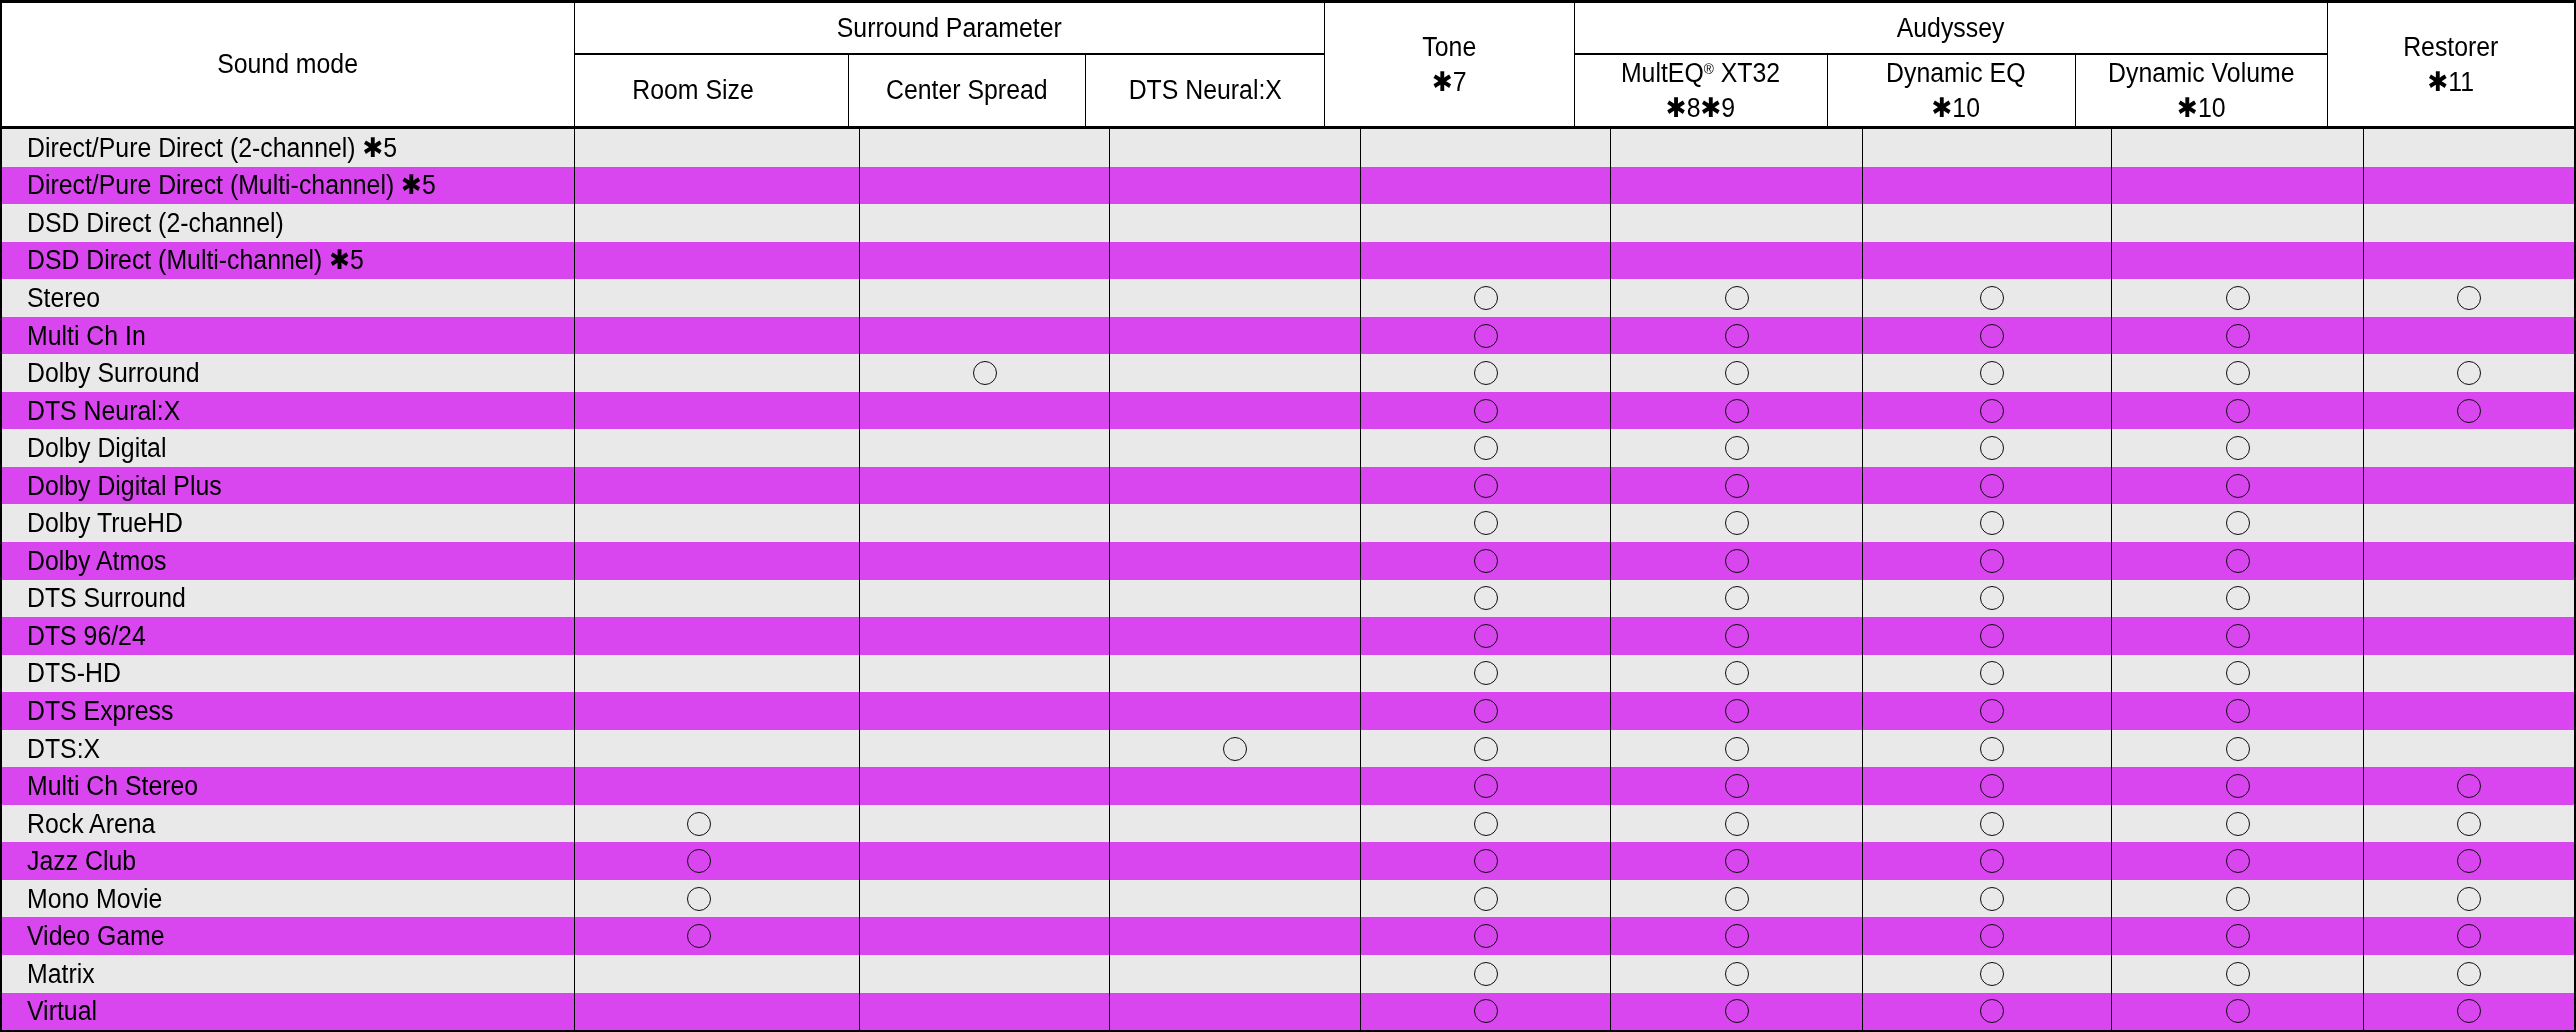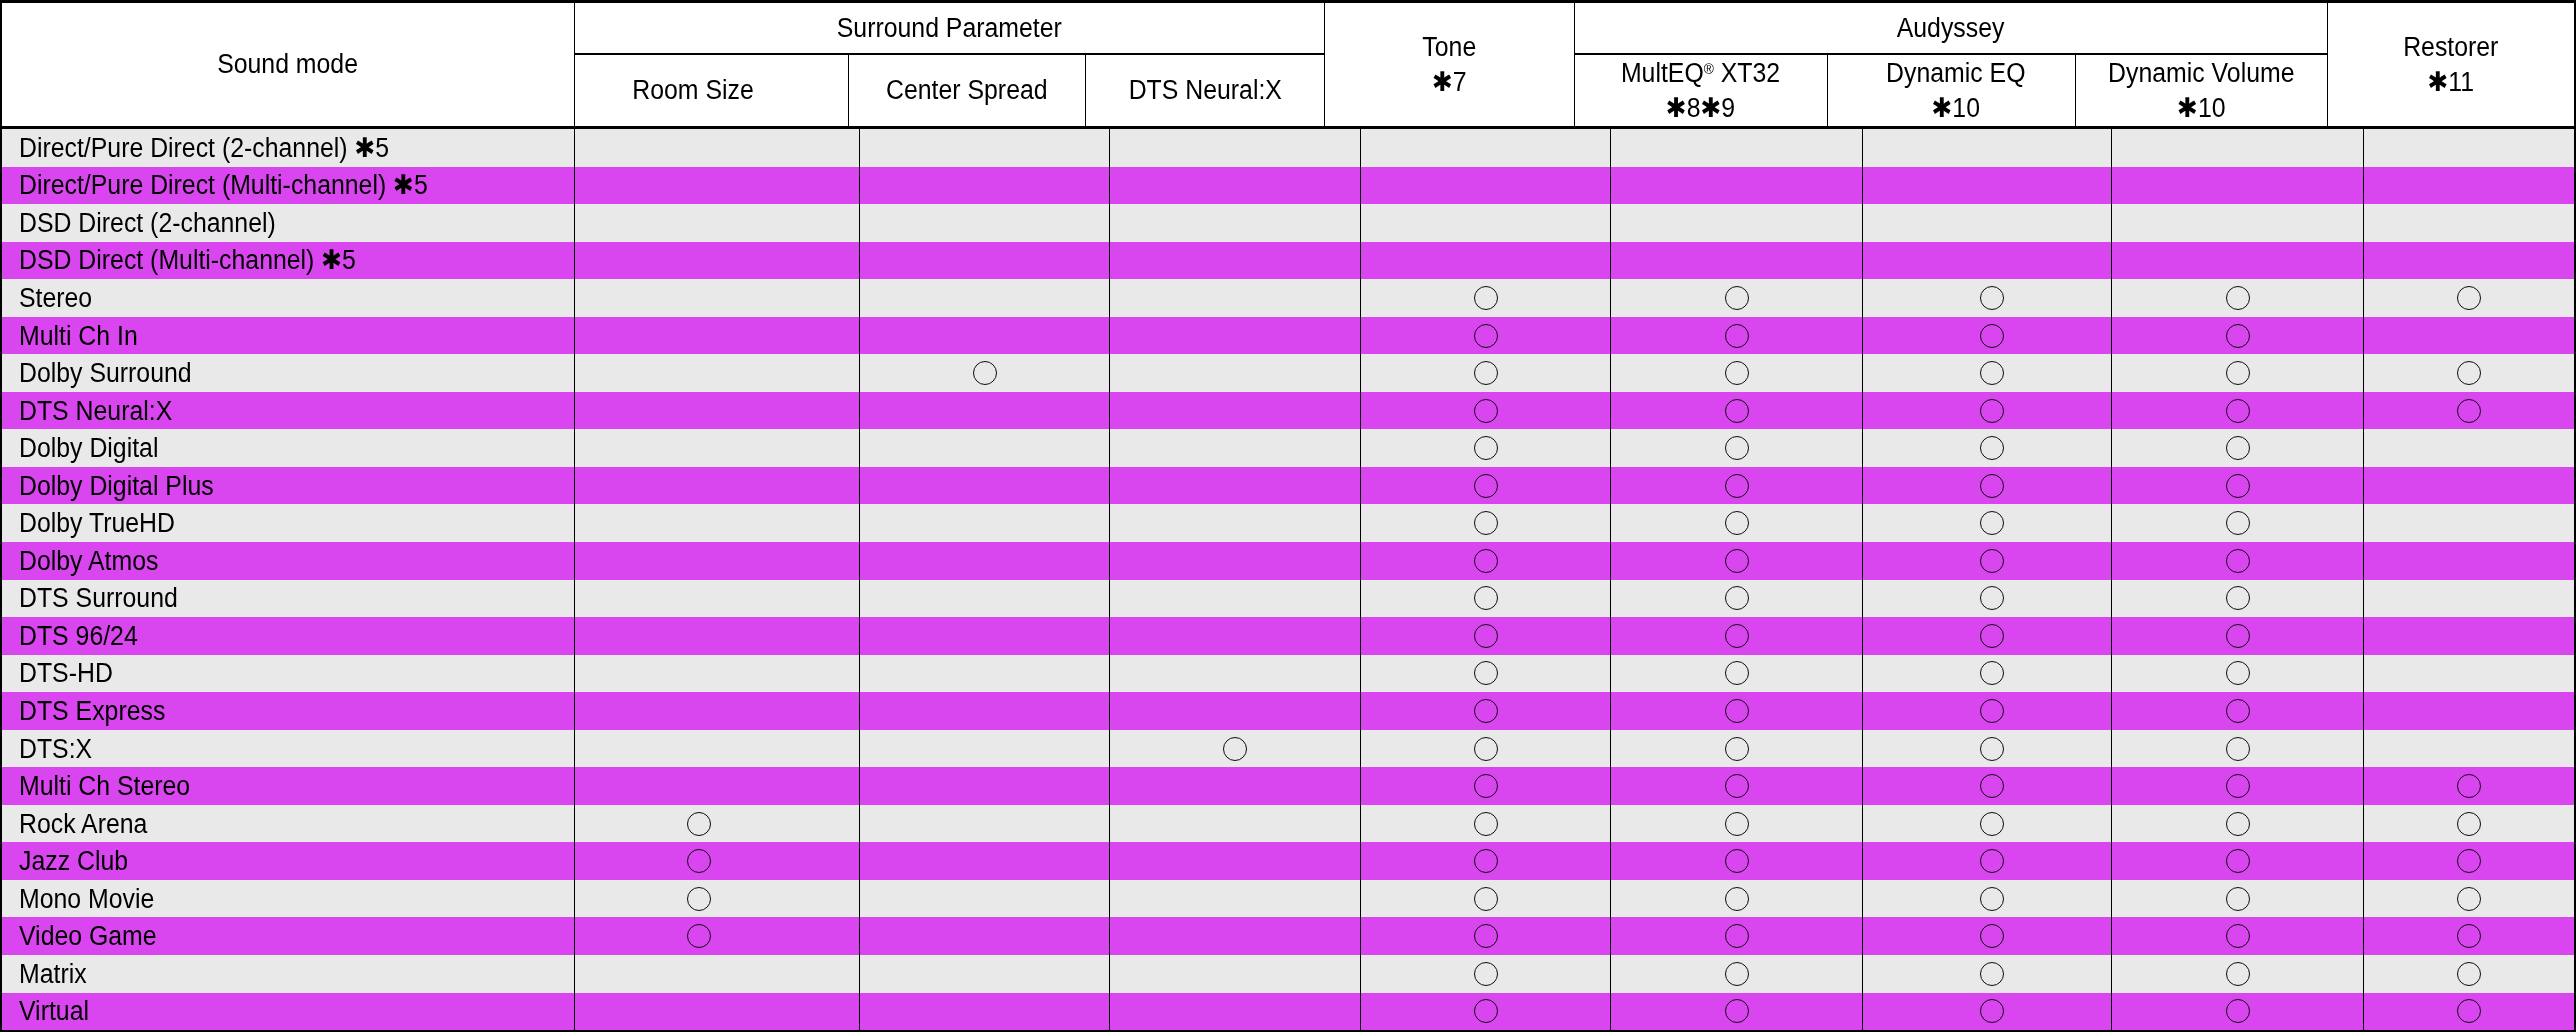--- a/index.html
+++ b/index.html
@@ -35,21 +35,21 @@
   .gsub{flex:1;display:flex;}
 
   .txt{display:inline-block;font-size:27px;line-height:1.26;white-space:nowrap;
        transform:scaleX(0.92);transform-origin:center center;}
   .reg{font-size:0.55em;vertical-align:0.55em;}
 
   .tbody{flex:1;display:flex;flex-direction:column;}
   .trow{flex:1;display:flex;background:#d946ef;}
   .trow.alt{background:#e9e9e9;}
   .cell{box-sizing:border-box;display:flex;align-items:center;}
-  .label-cell{padding-left:17px;}
+  .label-cell{padding-left:25px;}
   .rowlabel{transform-origin:left center;}
   .mark-cell{justify-content:center;}
   .ring{width:24px;height:24px;box-sizing:border-box;border:1.9px solid #0d0d0d;border-radius:50%;background:transparent;}
 </style>
 </head>
 <body>
 
 <div class="page">
 
   <div class="thead">

